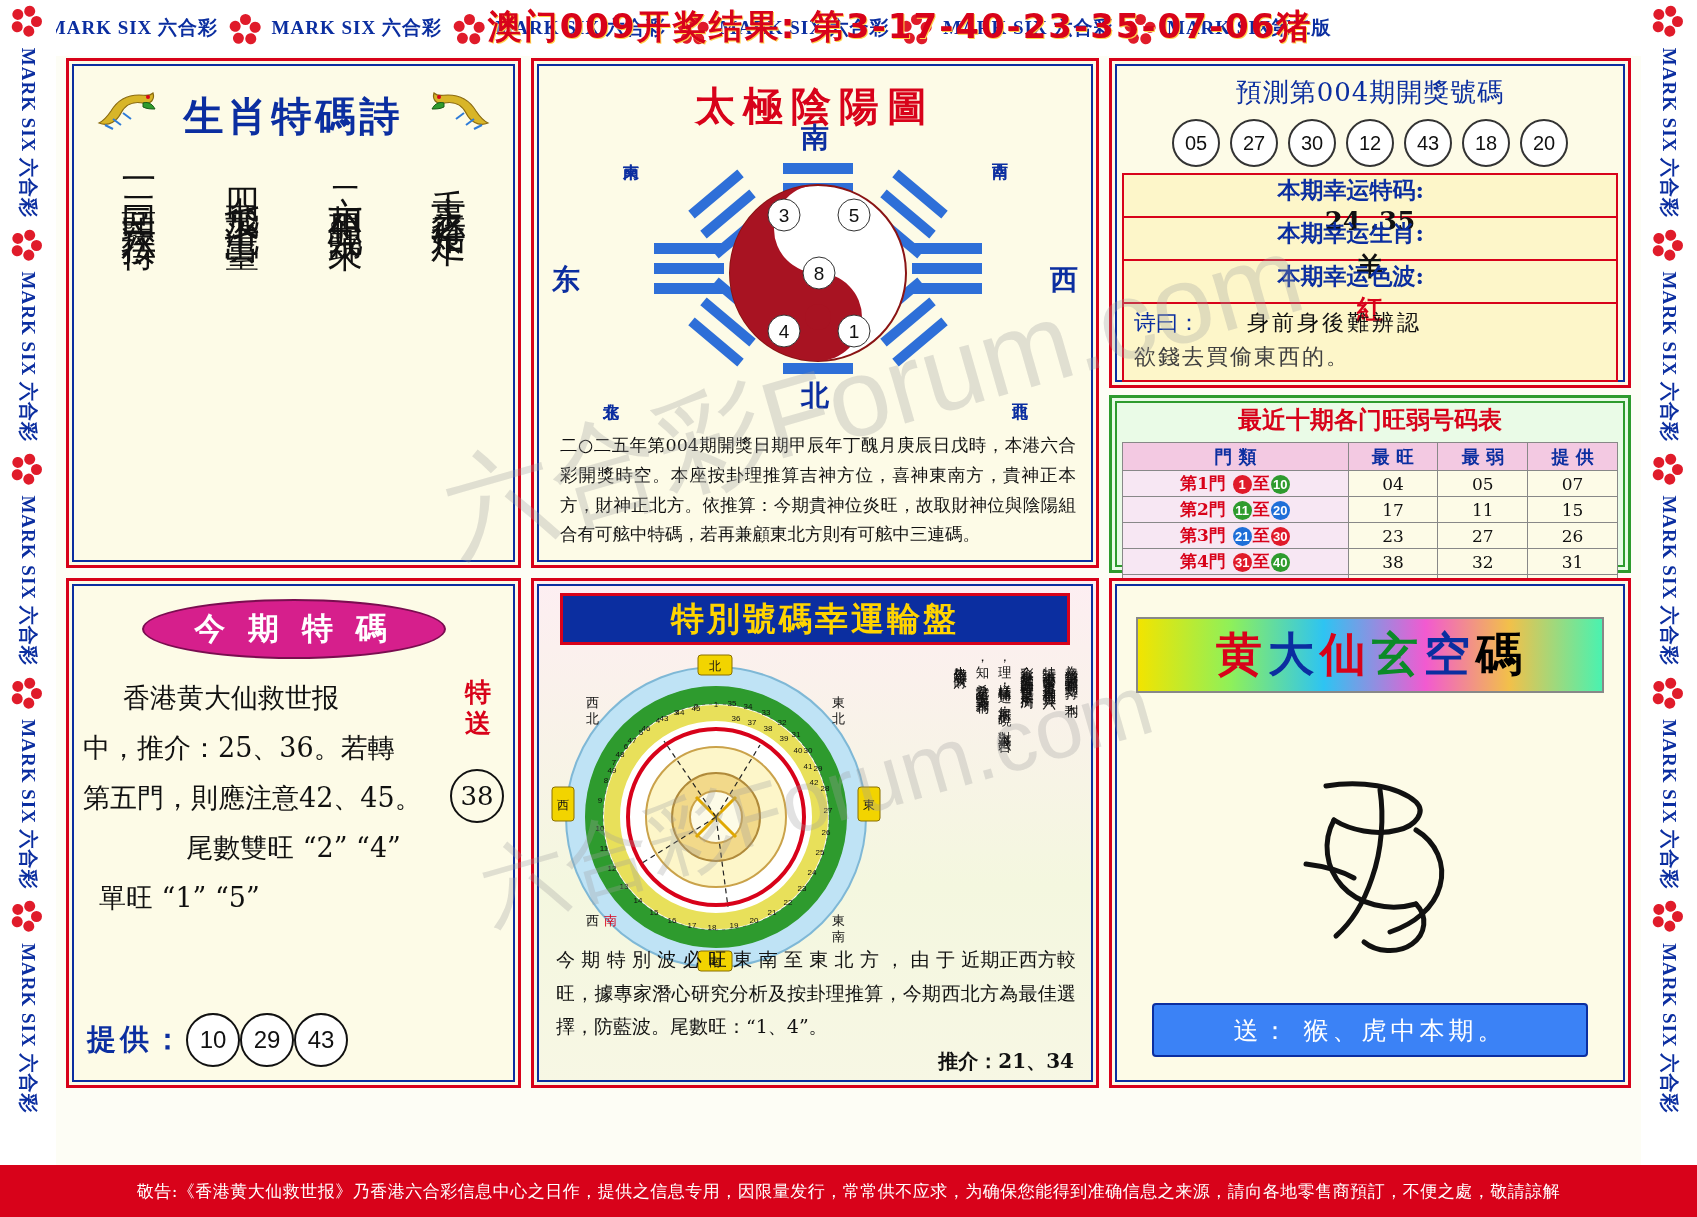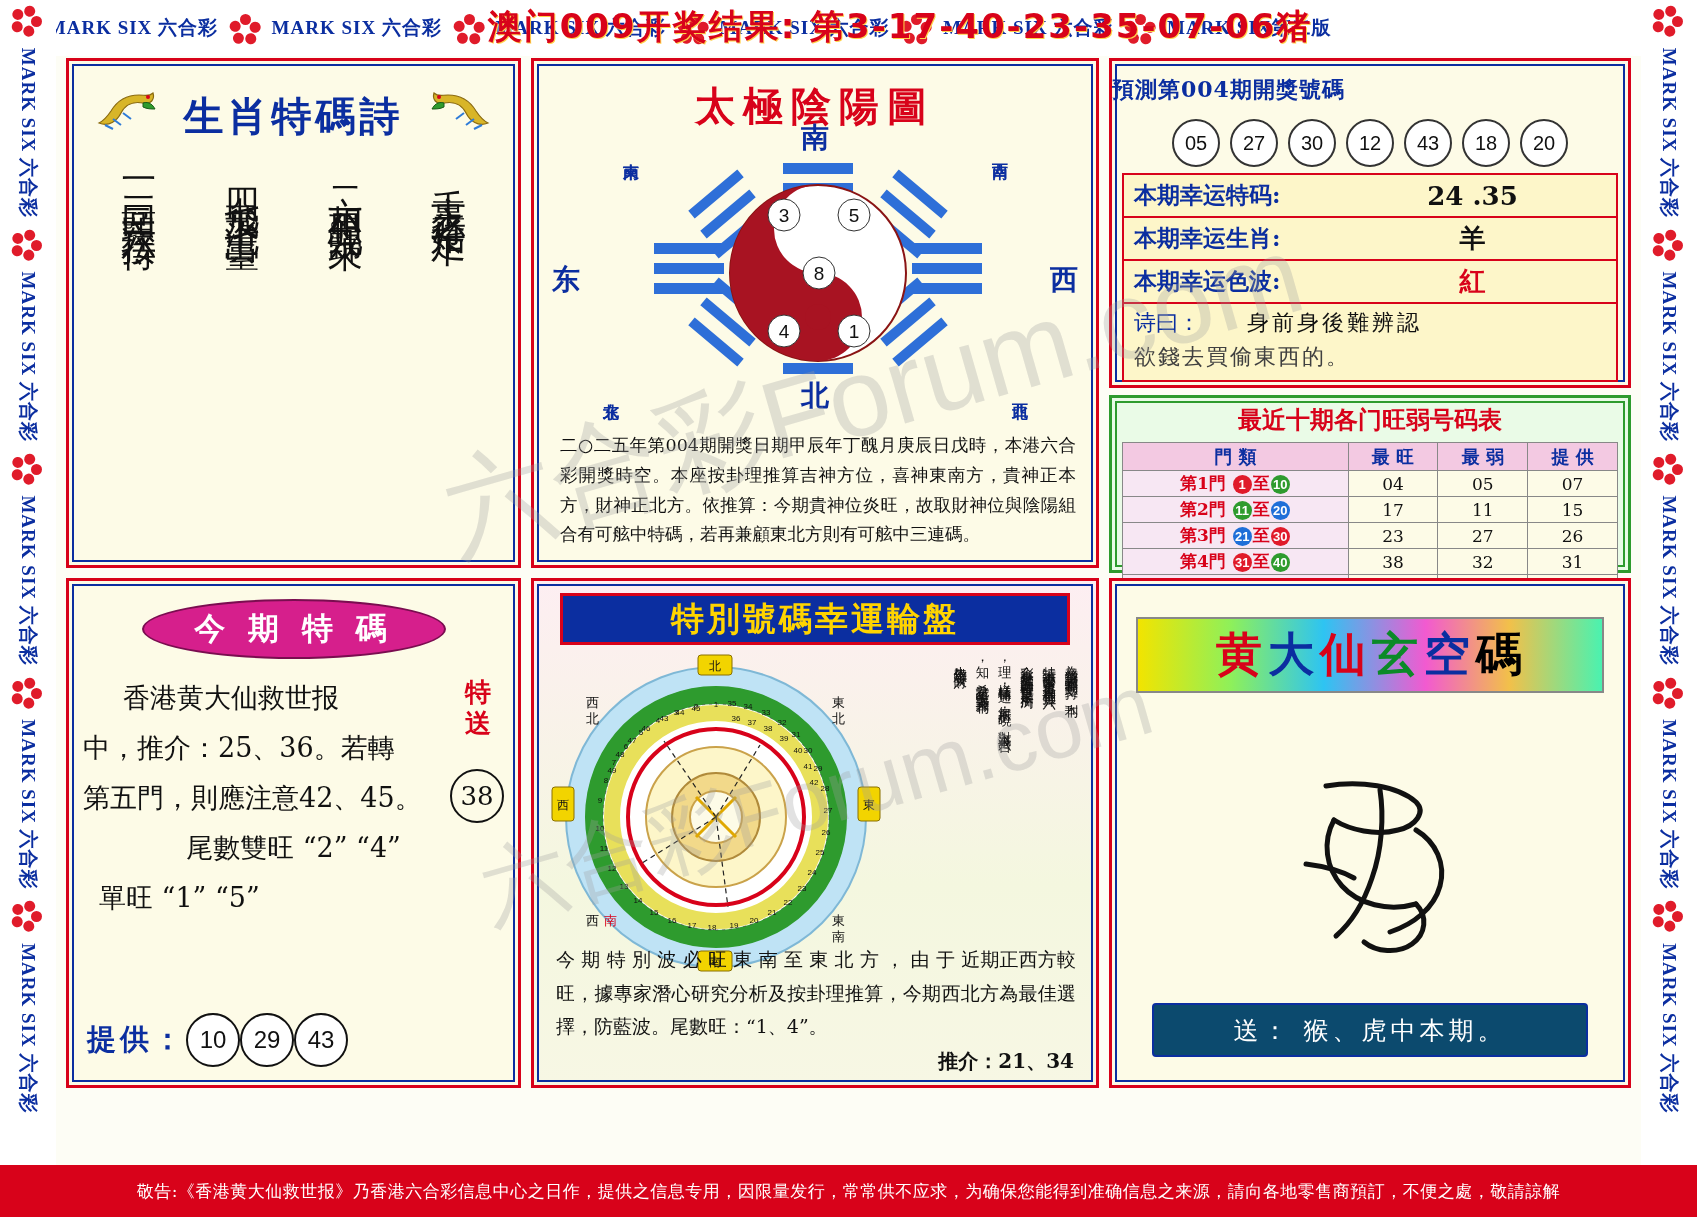--- a/index.html
+++ b/index.html
@@ -127,41 +127,42 @@
   .dir.small{font-size:16px;color:#0b2ea0;}
   .taiji-text{
     position:absolute;left:26px;right:20px;top:370px;
     font-size:17.5px;line-height:1.7;color:#111;text-align:justify;
     font-family:"DejaVu Serif", serif;
   }
 
   
   #panelC{left:1109px;top:58px;width:522px;height:330px;}
   .predict-head{
-    position:absolute;top:14px;left:0;width:100%;
-    font-size:22px;font-weight:bold;color:#0b2ea0;letter-spacing:1px;
+    position:absolute;top:14px;left:0;width:100%;text-align:center;
+    font-size:26px;font-weight:normal;color:#0b2ea0;letter-spacing:1px;
   }
   .ball-row{
     position:absolute;top:58px;left:0;width:100%;
     display:flex;justify-content:center;gap:10px;
   }
   .ball{
     width:44px;height:44px;border-radius:50%;
     border:2px solid #333;background:#fff;
     display:flex;align-items:center;justify-content:center;
     font-size:20px;font-family:"Liberation Sans",sans-serif;color:#111;
   }
   .lucky-box{
     position:absolute;left:10px;right:10px;top:112px;
     border:2px solid #d8021a;box-sizing:border-box;
   }
   .lucky-row{
     display:flex;align-items:center;height:41px;
     border-bottom:2px solid #d8021a;
     background:#fdf6c9;
+    flex-direction:column;
   }
   .lucky-row:last-child{border-bottom:none;}
   .lucky-label{
     width:195px;padding-left:10px;
     font-size:23px;font-weight:bold;color:#0b2ea0;
   }
   .lucky-val{
     flex:1;text-align:center;font-size:26px;font-weight:bold;color:#111;
   }
   .lucky-val.red{color:#d8021a;}
@@ -275,21 +276,21 @@
   .g-title span:nth-child(2){color:#0b2ea0;}
   .g-title span:nth-child(3){color:#d8021a;}
   .g-title span:nth-child(4){color:#0b8a28;}
   .g-title span:nth-child(5){color:#0b2ea0;}
   .glyph{
     position:absolute;left:0;top:130px;width:100%;height:300px;
     display:flex;align-items:center;justify-content:center;
   }
   .g-foot{
     position:absolute;left:40px;right:40px;bottom:28px;height:50px;
-    background:#0c4a6e;border:2px solid #0b2ea0;border-radius:4px;
+    background:#3b82f6;border:2px solid #0b2ea0;border-radius:4px;
     display:flex;align-items:center;justify-content:center;margin-top:27px;
   }
   .g-foot span{color:#fff;font-size:25px;letter-spacing:4px;}
 
   
   .wm{
     position:absolute;left:430px;top:320px;
     font-size:110px;color:rgba(160,160,160,.30);
     font-family:"Liberation Sans",sans-serif;
     transform:rotate(-16deg);

